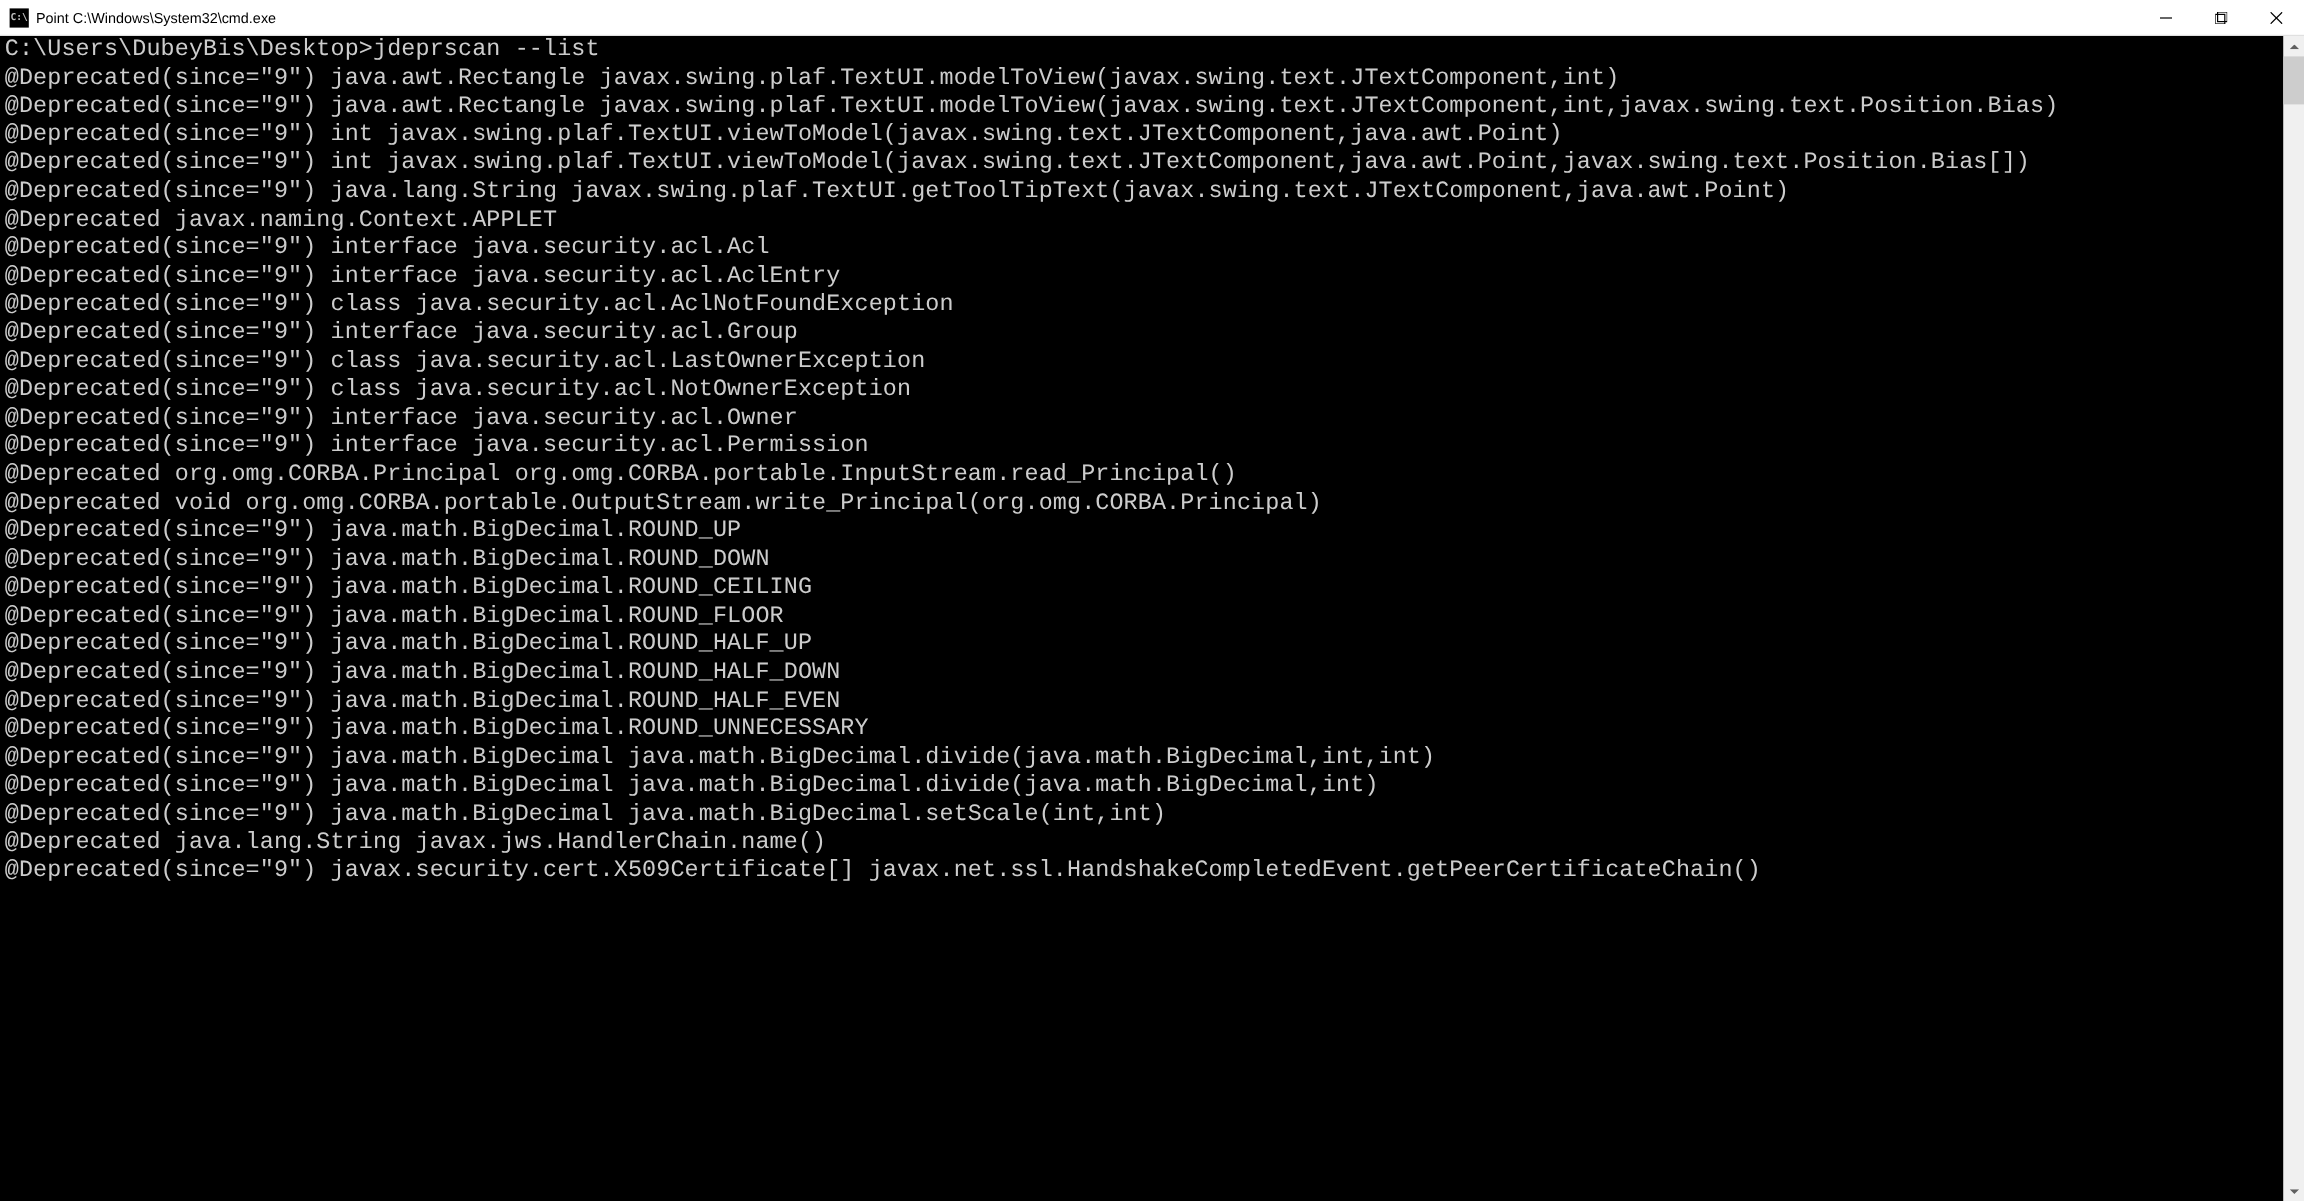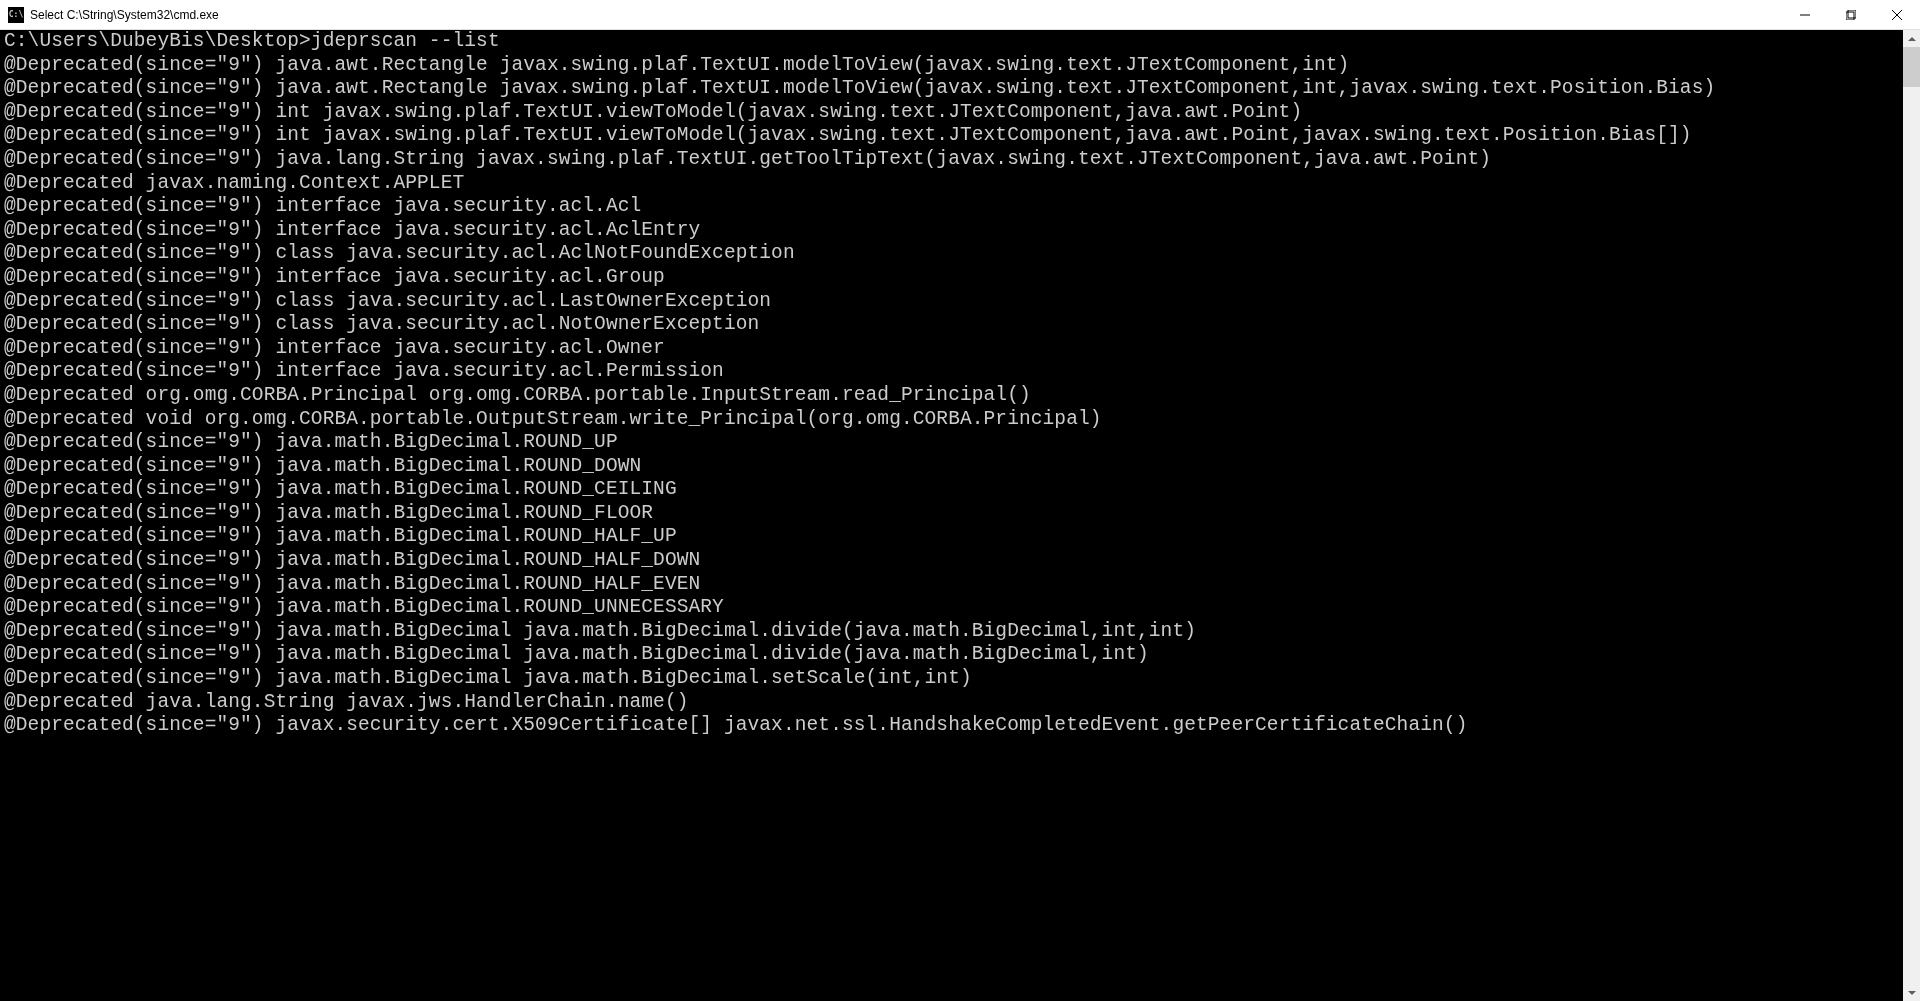--- a/index.html
+++ b/index.html
@@ -104,21 +104,21 @@
       height: 40px;
       background: #cdcdcd;
       cursor: pointer;
     }
   </style>
 </head>
 <body>
 
 <div class="titlebar">
   <div class="titlebar-icon">C:\</div>
-  <div class="titlebar-text">Select C:\String\System32\cmd.exe</div>
+  <div class="titlebar-text">Point C:\Windows\System32\cmd.exe</div>
   <div class="titlebar-controls">
     <div class="titlebar-btn">
       <svg width="10" height="10" viewBox="0 0 10 10">
           <line x1="0" y1="5" x2="10" y2="5" stroke="#000" stroke-width="1"></line>
         </svg>
     </div>
     <div class="titlebar-btn">
       <svg width="10" height="10" viewBox="0 0 10 10">
           <rect x="0" y="2" width="8" height="8" stroke="#000" stroke-width="1" fill="none"></rect>
           <rect x="2" y="0" width="8" height="8" stroke="#000" stroke-width="1" fill="none"></rect>

